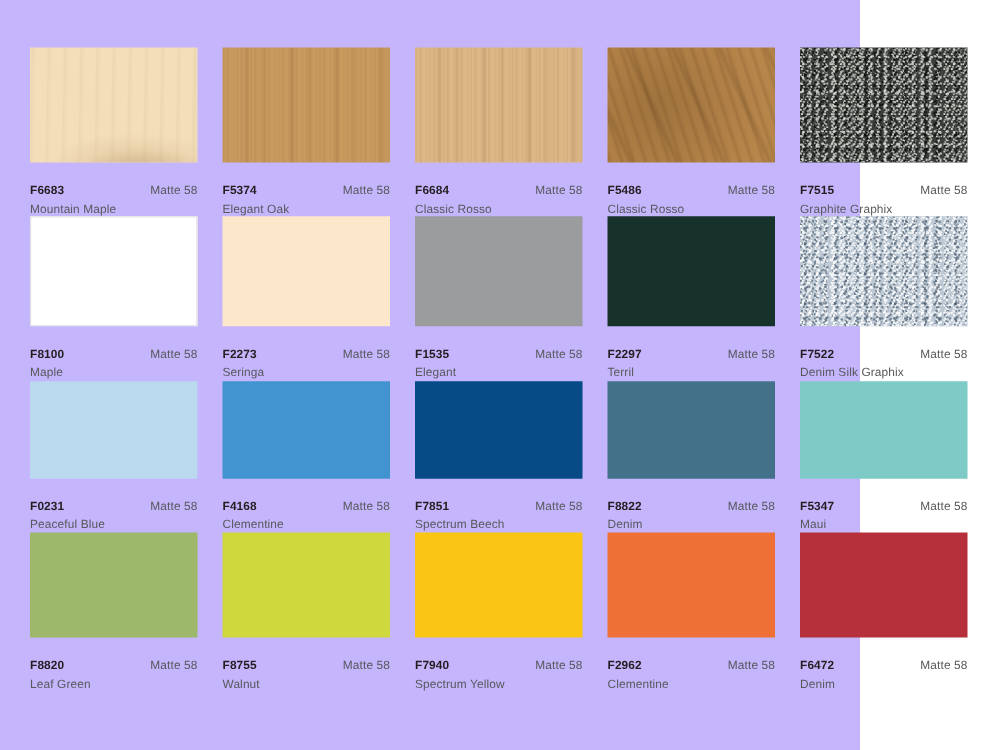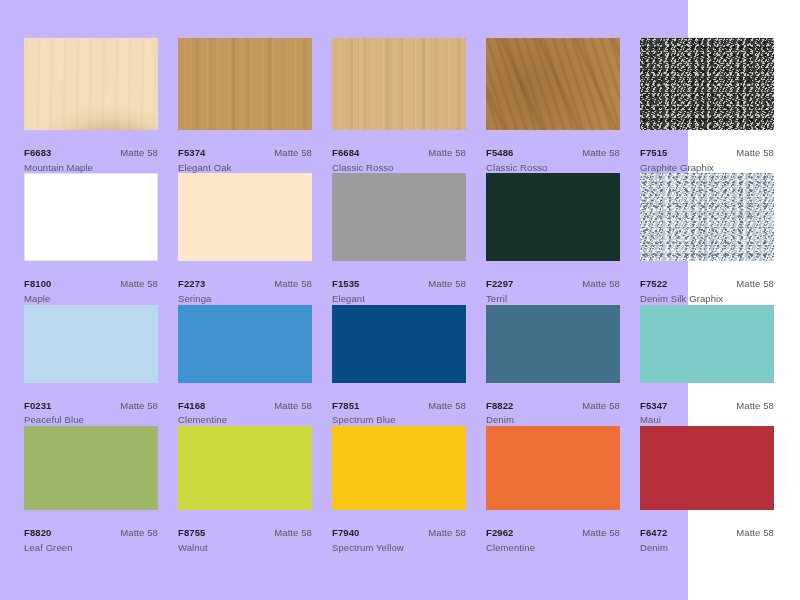--- a/index.html
+++ b/index.html
@@ -308,21 +308,21 @@
           <span class="finish">Matte 58</span>
         </div>
         <div class="name">Clementine</div>
       </div>
       <div class="swatch-card band-2">
         <div class="chip" style="background-color: rgb(6, 74, 134);"></div>
         <div class="meta">
           <span class="code">F7851</span>
           <span class="finish">Matte 58</span>
         </div>
-        <div class="name">Spectrum Blue</div>
+        <div class="name">Spectrum Beech</div>
       </div>
       <div class="swatch-card band-2">
         <div class="chip" style="background-color: rgb(68, 113, 138);"></div>
         <div class="meta">
           <span class="code">F8822</span>
           <span class="finish">Matte 58</span>
         </div>
         <div class="name">Denim</div>
       </div>
       <div class="swatch-card band-2">

